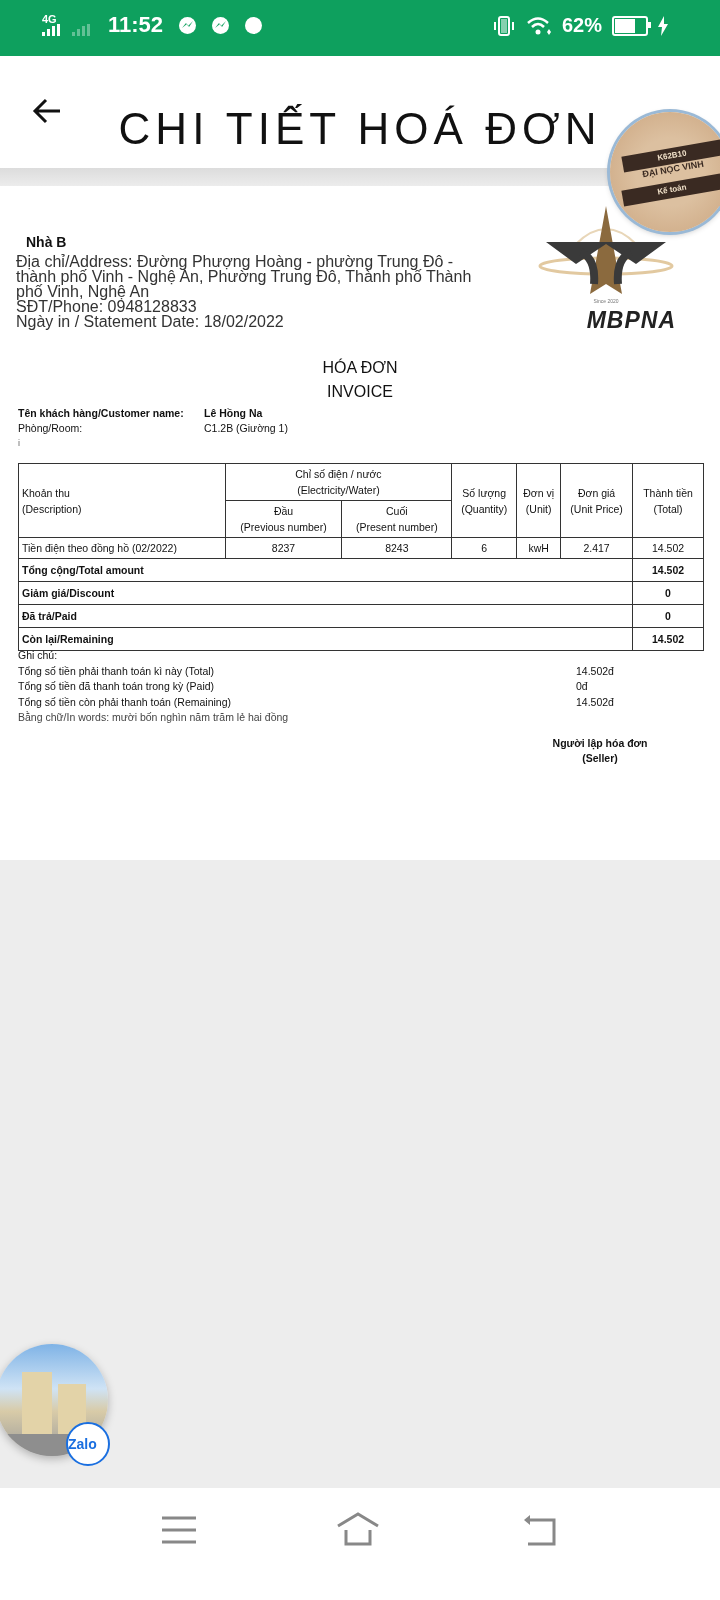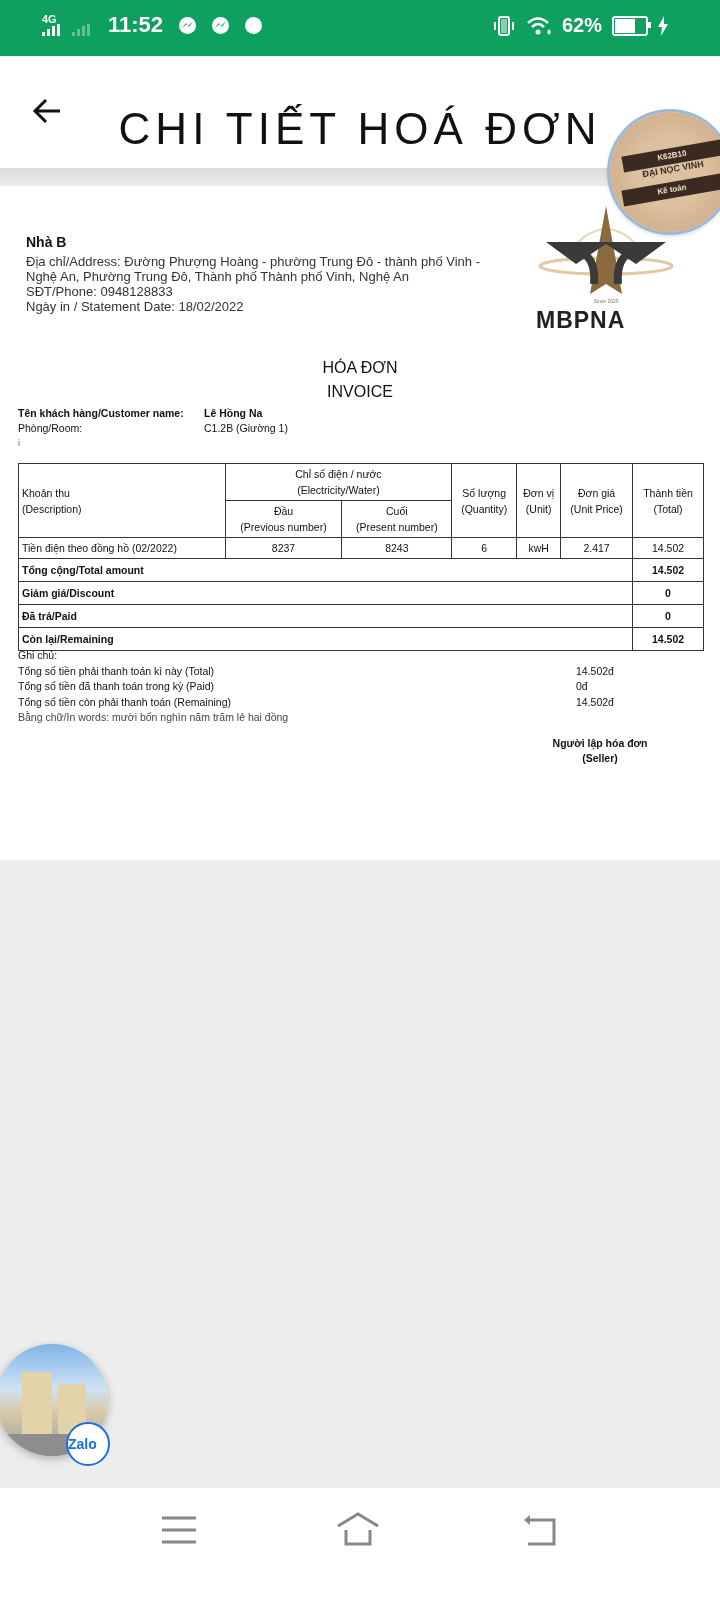--- a/index.html
+++ b/index.html
@@ -19,23 +19,23 @@
   .battery .fill { position:absolute; left:1px; top:1px; bottom:1px; width:62%; background:#fff; }
   .app-header { position:absolute; left:0; top:56px; width:720px; height:112px; background:#fff; border-bottom:1px solid #888; }
   .back-arrow { position:absolute; left:30px; top:38px; width:34px; height:34px; cursor:pointer; }
   .page-title { position:absolute; left:0; right:0; top:28px; text-align:center; font-size:44px; letter-spacing:5px; color:#111; font-weight:normal;margin-top:20px; }
   .shadow-strip { position:absolute; left:0; top:168px; width:720px; height:18px; background:linear-gradient(#dcdcdc,#ececec); }
   .doc { position:absolute; left:0; top:186px; width:720px; height:674px; background:#fff; }
   .badge { position:absolute; left:610px; top:112px; width:120px; height:120px; border-radius:50%; background:radial-gradient(circle,#dcc0a0 40%,#caa47e 100%); box-shadow:0 0 0 3px #9ab9d6, 0 2px 6px rgba(0,0,0,0.3); overflow:hidden; }
   .badge-ribbon { position:absolute; left:12px; width:100px; height:16px; background:#3a2a22; color:#f0e0c8; font-size:8px; text-align:center; line-height:16px; font-weight:bold; transform:rotate(-10deg); }
   .badge-mid { position:absolute; left:18px; top:52px; width:90px; text-align:center; font-size:9px; color:#3a2a22; font-weight:bold; transform:rotate(-10deg); }
   .seller-name { position:absolute; left:26px; top:48px; font-size:14px; font-weight:bold; }
-  .seller-info { position:absolute; left:26px; top:68px; width:480px; font-size:13px; line-height:15px; color:#333; }
+  .seller-info { position:absolute; left:16px; top:68px; width:480px; font-size:16px; line-height:15px; color:#333; }
   .logo { position:absolute; left:536px; top:18px; width:140px; height:130px; }
-  .logo-text { position:absolute; left:0; right:0; bottom:0; text-align:left; font-size:23px; font-weight:bold; color:#222; letter-spacing:1px; }
+  .logo-text { position:absolute; left:0; right:0; bottom:0; text-align:right; font-size:23px; font-weight:bold; color:#222; letter-spacing:1px;font-style:italic; }
   .logo-since { position:absolute; left:0; right:0; top:94px; text-align:center; font-size:5px; color:#777; }
   .inv-title { position:absolute; left:0; right:0; top:170px; text-align:center; font-size:16px; font-weight:normal; line-height:24px; }
   .cust { position:absolute; left:18px; top:220px; font-size:10.5px; line-height:15px; }
   .cust .row { display:flex; }
   .cust .lbl { width:186px; }
   .cust .b { font-weight:bold; }
   .stray { position:absolute; left:18px; top:252px; font-size:9px; color:#666; }
   table.inv { position:absolute; left:18px; top:277px; width:686px; border-collapse:collapse; font-size:10.5px; }
   table.inv td { border:1px solid #333; padding:2px 3px; line-height:16px; }
   table.inv .c { text-align:center; }

